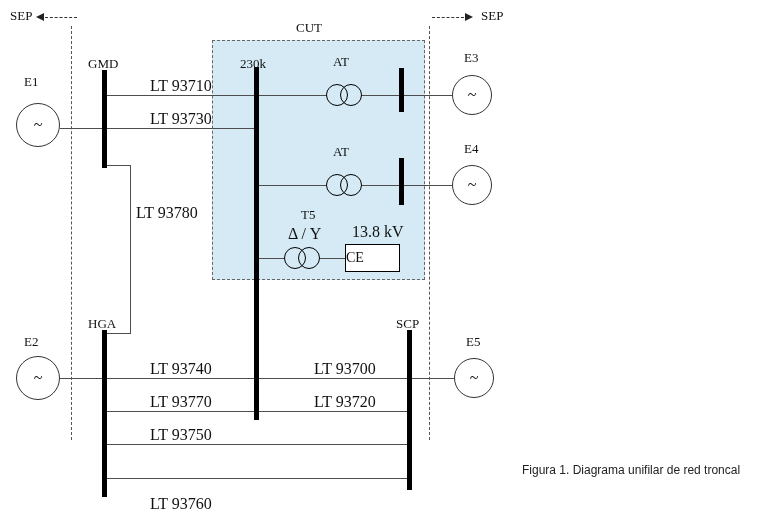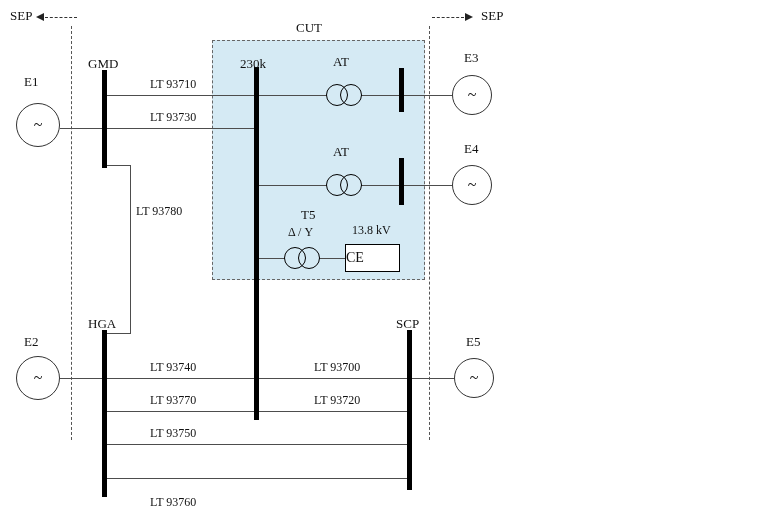--- a/index.html
+++ b/index.html
@@ -12,21 +12,21 @@
     font-family: "Liberation Serif", serif;
     overflow: hidden;
   }
   .lbl {
     position: absolute;
     font-size: 13px;
     color: #111;
     white-space: nowrap;
     z-index: 5;
   }
-  .lt-lbl { font-size: 12px; }
+  .lt-lbl { font-size: 16px; }
   .hline { position: absolute; height: 1px; background: #4d4d4d; z-index: 2; }
   .vline { position: absolute; width: 1px; background: #4d4d4d; z-index: 2; }
   .bus   { position: absolute; width: 5px; background: #000; z-index: 3; }
   .dash-v { position: absolute; width: 0; border-left: 1px dashed #555; z-index: 1; }
   .dash-h { position: absolute; height: 0; border-top: 1px dashed #333; z-index: 1; }
   .tri-l {
     position: absolute; width: 0; height: 0; z-index: 2;
     border-right: 8px solid #222;
     border-top: 4.5px solid transparent;
     border-bottom: 4.5px solid transparent;
@@ -178,15 +178,16 @@
   <span class="lbl lt-lbl" style="left:314px; top:393px;">LT 93720</span>
   <div class="hline" style="left:107px; top:411px; width:301px;"></div>
 
   <span class="lbl lt-lbl" style="left:150px; top:426px;">LT 93750</span>
   <div class="hline" style="left:107px; top:444px; width:301px;"></div>
 
   <span class="lbl lt-lbl" style="left:150px; top:460px;margin-top:35px;">LT 93760</span>
   <div class="hline" style="left:107px; top:478px; width:301px;"></div>
 
   <div class="caption" style="left:522px; top:462px; width:232px;">
+    <div>Figura 1. Diagrama unifilar de red troncal</div>
   </div>
 
 </div>
 
 </body></html>

